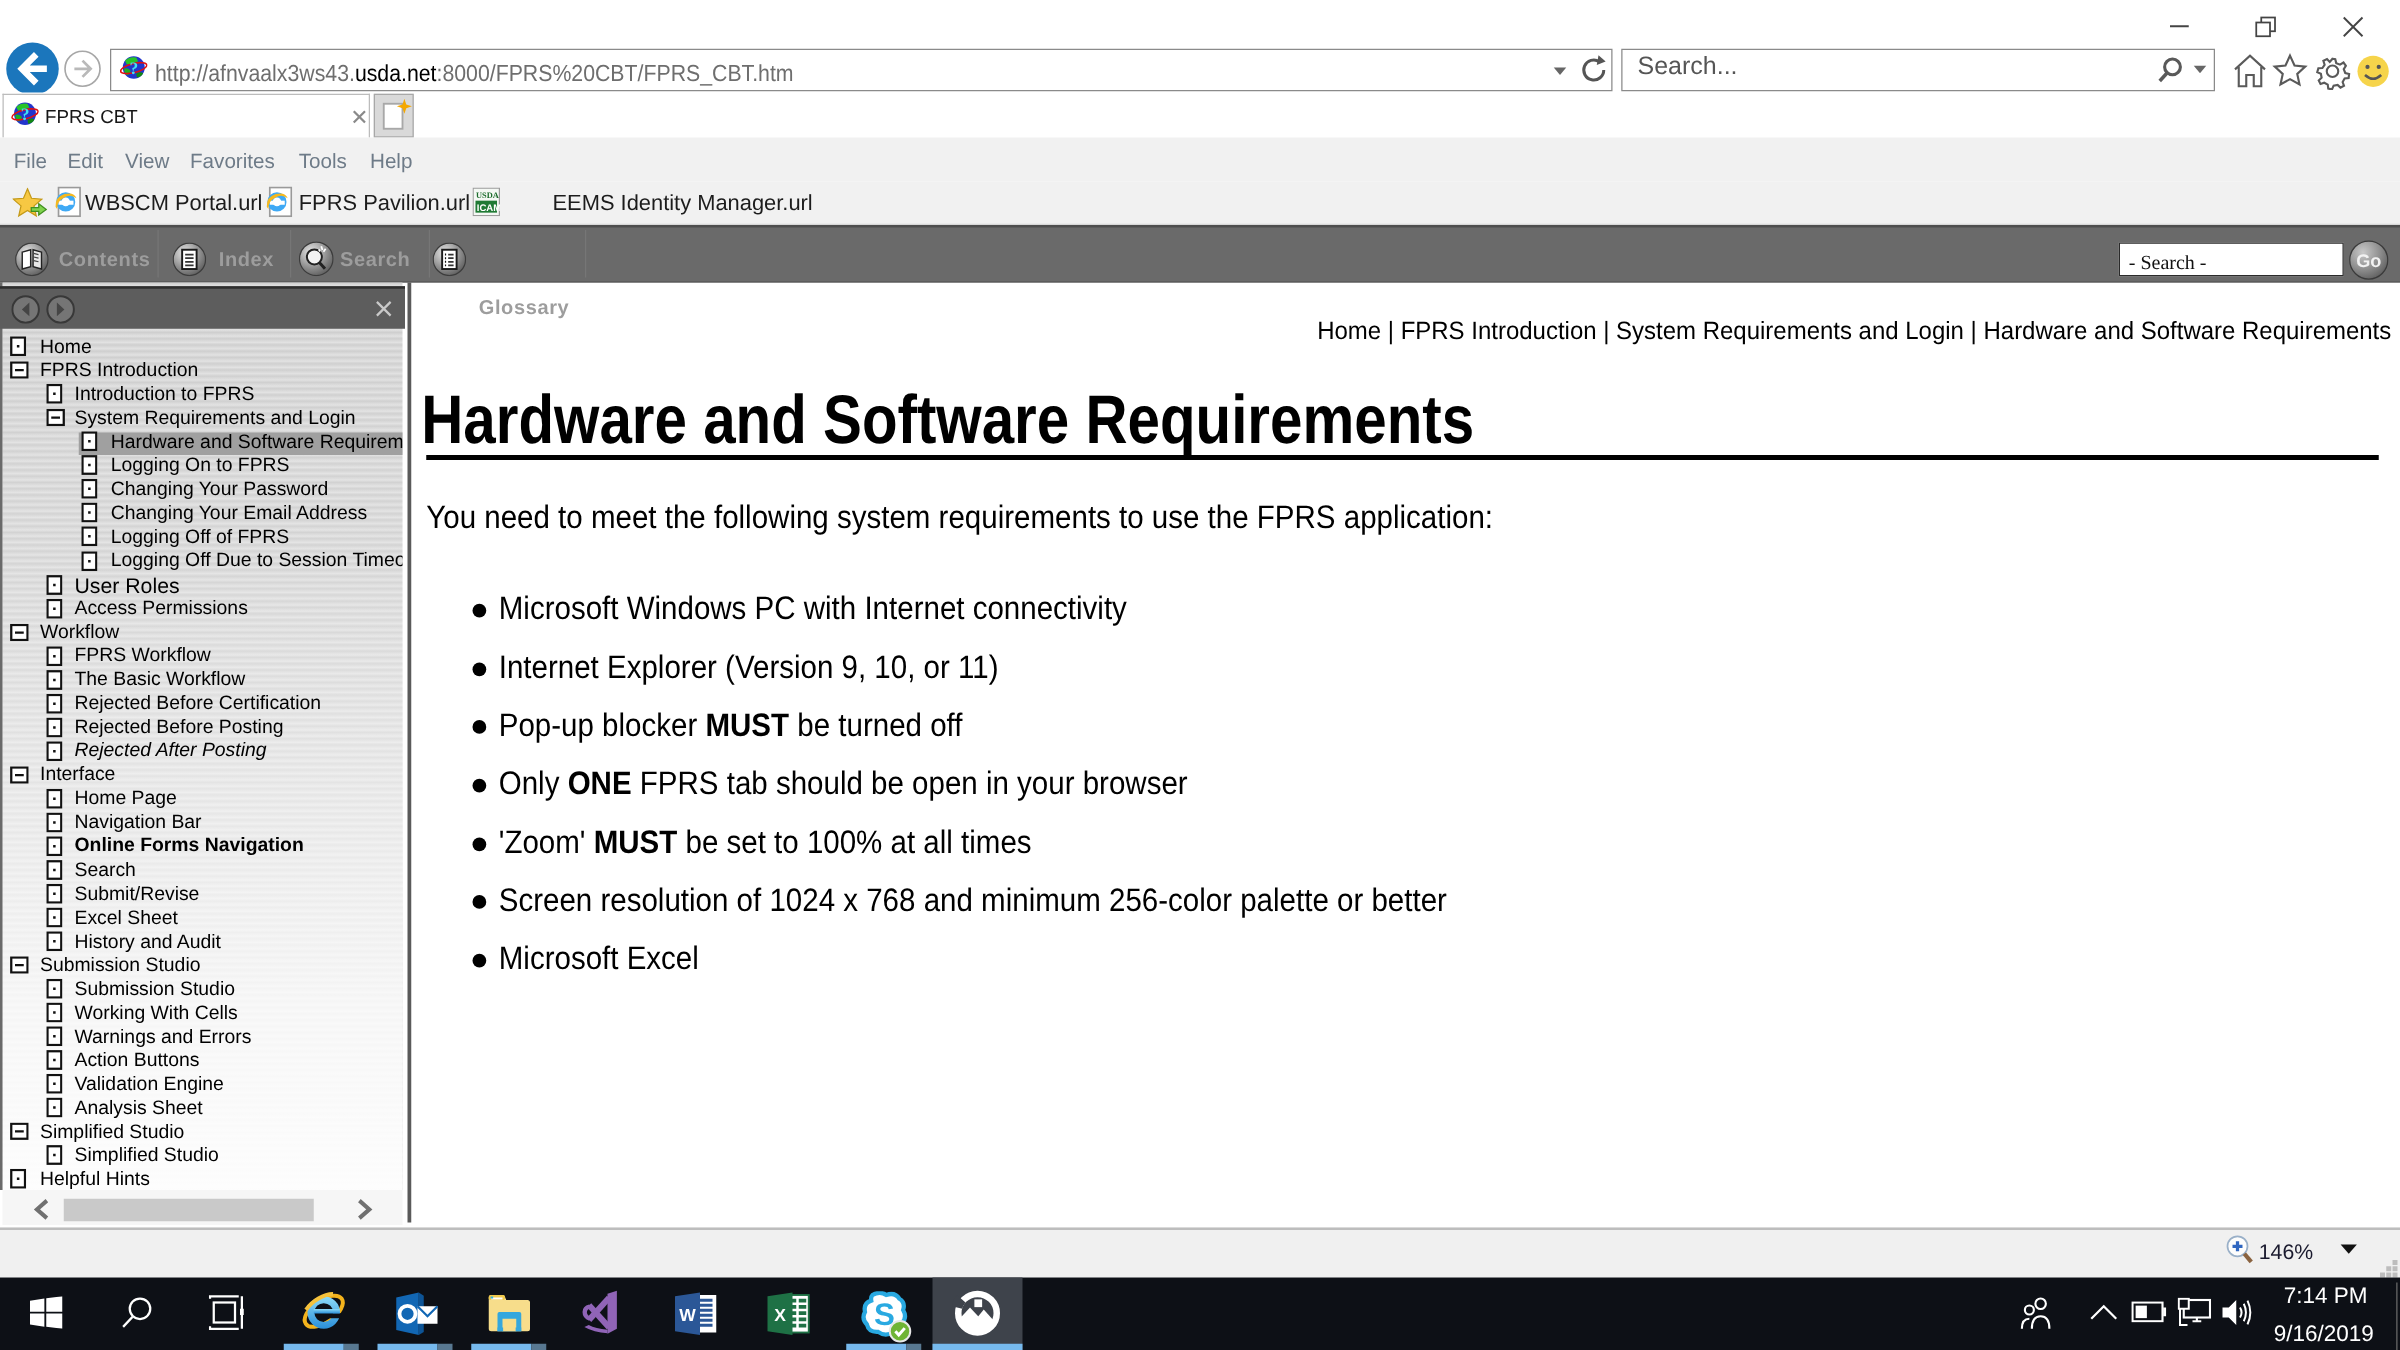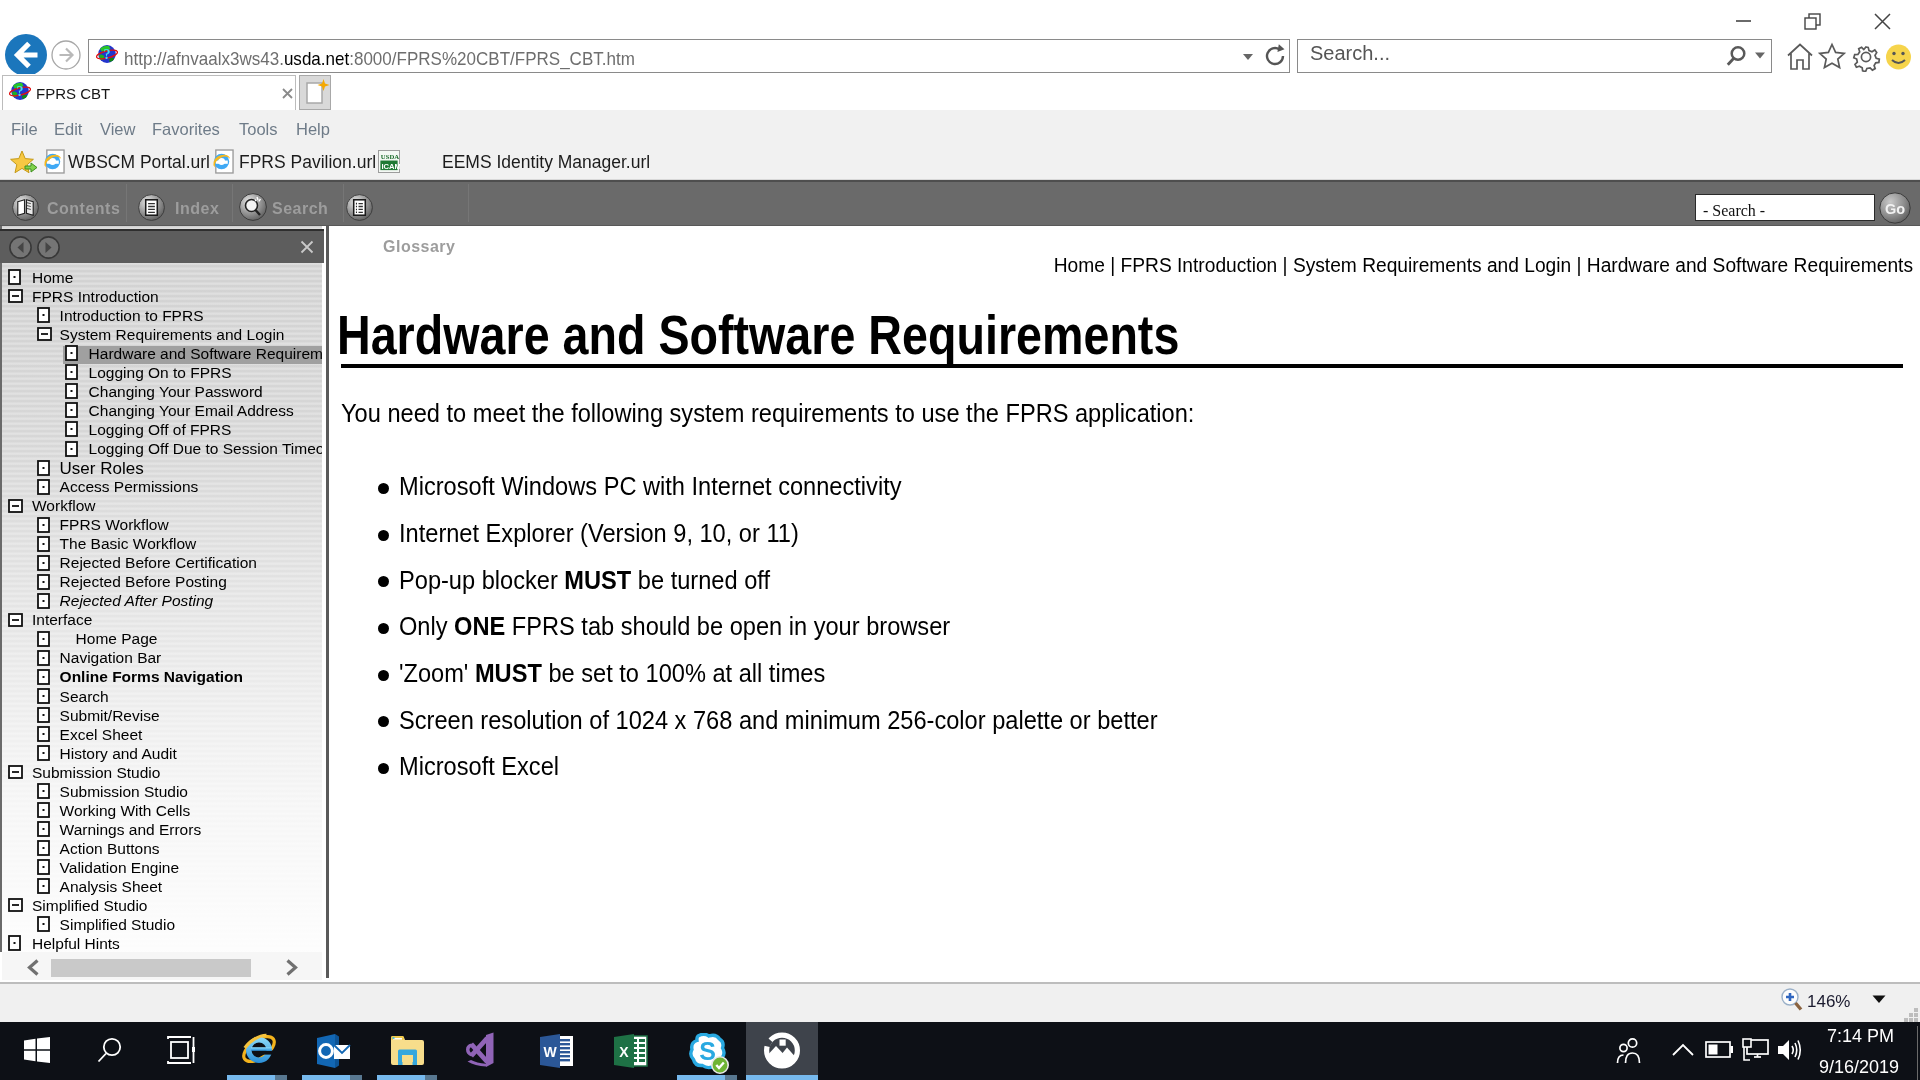--- a/index.html
+++ b/index.html
@@ -317,21 +317,21 @@
 <div class="a" style="left:57.6px;top:367.3px;font-size:15.5px;color:#000;font-style:italic;">Rejected After Posting</div>
 <svg class="a" style="left:6px;top:386.7px" width="15" height="14" viewBox="0 0 15 14">
 <rect x="1" y="1" width="13" height="12" fill="#fff" stroke="#111" stroke-width="1.8"></rect>
 <line x1="4" y1="7" x2="11" y2="7" stroke="#111" stroke-width="1.8"></line>
       </svg>
 <div class="a" style="left:30px;top:386.3px;font-size:15.5px;color:#000;">Interface</div>
 <svg class="a" style="left:34.8px;top:404.8px" width="13" height="16" viewBox="0 0 13 16">
 <rect x="1" y="1" width="11" height="14" fill="#fff" stroke="#111" stroke-width="1.8"></rect>
 <rect x="5.5" y="7" width="2" height="2" fill="#111"></rect>
       </svg>
-<div class="a" style="left:57.6px;top:405.4px;font-size:15.5px;color:#000;margin-left:16px;">Home Page</div>
+<div class="a" style="left:57.6px;top:405.4px;font-size:15.5px;color:#000;">Home Page</div>
 <svg class="a" style="left:34.8px;top:423.8px" width="13" height="16" viewBox="0 0 13 16">
 <rect x="1" y="1" width="11" height="14" fill="#fff" stroke="#111" stroke-width="1.8"></rect>
 <rect x="5.5" y="7" width="2" height="2" fill="#111"></rect>
       </svg>
 <div class="a" style="left:57.6px;top:424.4px;font-size:15.5px;color:#000;">Navigation Bar</div>
 <svg class="a" style="left:34.8px;top:442.8px" width="13" height="16" viewBox="0 0 13 16">
 <rect x="1" y="1" width="11" height="14" fill="#fff" stroke="#111" stroke-width="1.8"></rect>
 <rect x="5.5" y="7" width="2" height="2" fill="#111"></rect>
       </svg>
 <div class="a" style="left:57.6px;top:443.4px;font-size:15.5px;color:#000;font-weight:bold;">Online Forms Navigation</div>

